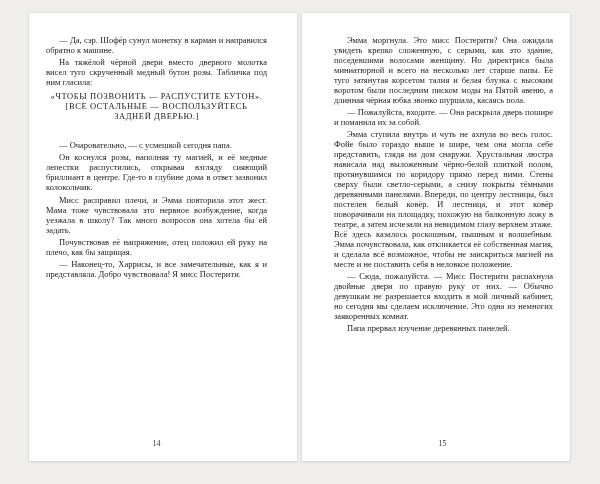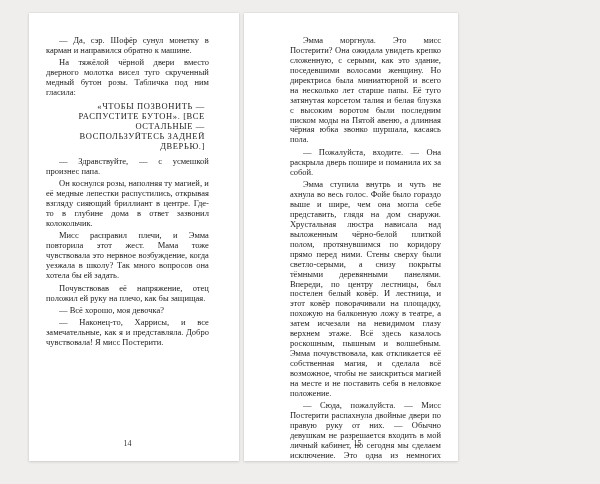--- a/index.html
+++ b/index.html
@@ -11,51 +11,51 @@
     height: 484px;
     background: #efeeec;
     font-family: "Liberation Serif", serif;
     overflow: hidden;
     position: relative;
   }
   .spread {
     position: absolute;
     top: 13px;
     left: 29px;
-    width: 429px;
+    width: 542px;
     height: 448px;
     display: flex;
     gap: 5px;
   }
   .page {
     background: #ffffff;
     width: 268px;
     height: 448px;
     box-sizing: border-box;
     position: relative;
     overflow: hidden;
     box-shadow: 0 1px 3px rgba(0,0,0,0.12), 0 0 1px rgba(0,0,0,0.18);
   }
   .page-left  { padding: 23px 30px 36px 17px; }
-  .page-right { padding: 23px 17px 36px 46px; }
+  .page-right { padding: 23px 17px 36px 32px; }
   .page-text {
     color: #222222;
     font-size: 8.5px;
     line-height: 1.17;
     text-align: justify;
   }
   .para {
     margin: 0 0 2.5px 0;
     text-indent: 13px;
   }
   .para.sign {
     text-indent: 0;
-    text-align: right;
+    text-align: center;
     letter-spacing: 0.6px;
-    margin: 4px 4px 5px 4px;
+    margin: 4px 4px 19px 4px;
     font-family: Liberation Serif, serif;
   }
   .pagenum {
     position: absolute;
     bottom: 13px;
     text-align: center;
     font-size: 8px;
     color: #333333;
   }
   .page-left  .pagenum { left: 17px; right: 30px; }
@@ -64,25 +64,24 @@
 </head>
 <body>
 
 <div class="spread">
 
   <div class="page page-left">
     <div class="page-text">
       <p class="para">— Да, сэр. Шофёр сунул монетку в карман и направился обратно к машине.</p>
       <p class="para">На тяжёлой чёрной двери вместо дверного молотка висел туго скрученный медный бутон розы. Табличка под ним гласила:</p>
       <p class="para sign">«ЧТОБЫ ПОЗВОНИТЬ — РАСПУСТИТЕ БУТОН». [ВСЕ ОСТАЛЬНЫЕ — ВОСПОЛЬЗУЙТЕСЬ ЗАДНЕЙ ДВЕРЬЮ.]</p>
-      <p class="para">— Здравствуйте, — с усмешкой произнес папа.</p>
+      <p class="para">— Очаровательно, — с усмешкой сегодня папа.</p>
       <p class="para">Он коснулся розы, наполняя ту магией, и её медные лепестки распустились, открывая взгляду сияющий бриллиант в центре. Где-то в глубине дома в ответ зазвонил колокольчик.</p>
       <p class="para">Мисс расправил плечи, и Эмма повторила этот жест. Мама тоже чувствовала это нервное возбуждение, когда уезжала в школу? Так много вопросов она хотела бы ей задать.</p>
       <p class="para">Почувствовав её напряжение, отец положил ей руку на плечо, как бы защищая.</p>
-      <p class="para">— Всё хорошо, моя девочка?</p>
       <p class="para">— Наконец-то, Харрисы, и все замечательные, как я и представляла. Добро чувствовала! Я мисс Постерити.</p>
     </div>
     <div class="pagenum">14</div>
   </div>
 
   <div class="page page-right">
     <div class="page-text">
       <p class="para">Эмма моргнула. Это мисс Постерити? Она ожидала увидеть крепко сложенную, с серыми, как это здание, поседевшими волосами женщину. Но директриса была миниатюрной и всего на несколько лет старше папы. Её туго затянутая корсетом талия и белая блузка с высоким воротом были последним писком моды на Пятой авеню, а длинная чёрная юбка звонко шуршала, касаясь пола.</p>
       <p class="para">— Пожалуйста, входите. — Она раскрыла дверь пошире и поманила их за собой.</p>
       <p class="para">Эмма ступила внутрь и чуть не ахнула во весь голос. Фойе было гораздо выше и шире, чем она могла себе представить, глядя на дом снаружи. Хрустальная люстра нависала над выложенным чёрно-белой плиткой полом, протянувшимся по коридору прямо перед ними. Стены сверху были светло-серыми, а снизу покрыты тёмными деревянными панелями. Впереди, по центру лестницы, был постелен белый ковёр. И лестница, и этот ковёр поворачивали на площадку, похожую на балконную ложу в театре, а затем исчезали на невидимом глазу верхнем этаже. Всё здесь казалось роскошным, пышным и волшебным. Эмма почувствовала, как откликается её собственная магия, и сделала всё возможное, чтобы не заискриться магией на месте и не поставить себя в неловкое положение.</p>

